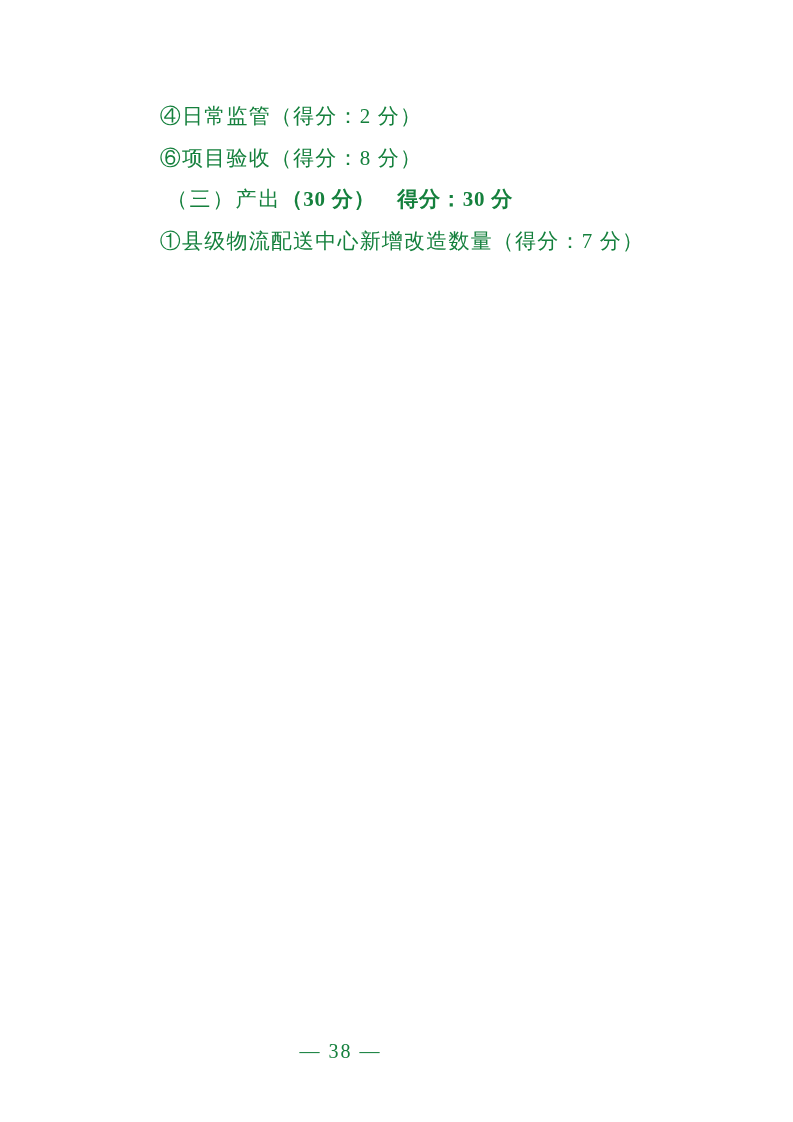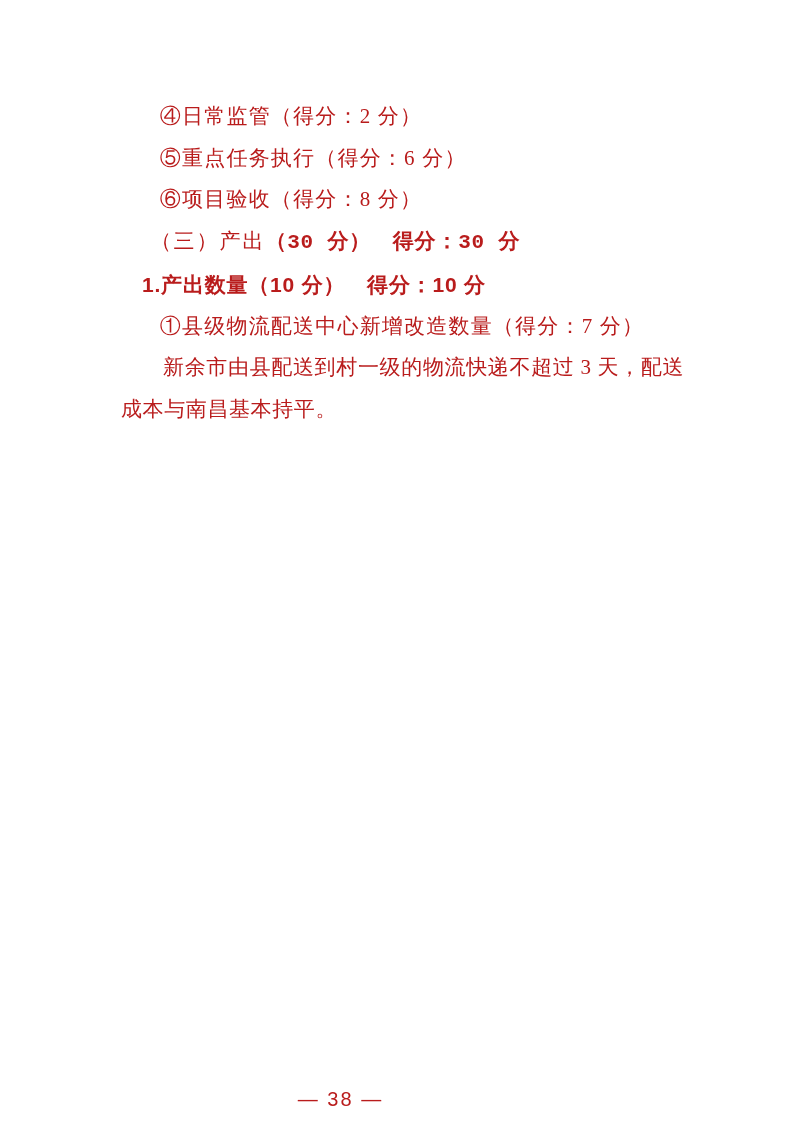--- a/index.html
+++ b/index.html
@@ -1,20 +1,20 @@
 <!DOCTYPE html>
 <html><head>
 <meta charset="utf-8">
 <style>
   html,body{margin:0;padding:0;background:#ffffff;}
   .page{
     position:relative;
     width:793px;height:1122px;
     background:#ffffff;
-    color:#b91c1c;
+    color:#15803d;
     overflow:hidden;
   }
   .text-col{
     position:absolute;
     left:121px;top:96px;width:563px;
     font-family:"Liberation Serif","DejaVu Serif",serif;
     font-size:21px;
     line-height:41.7px;
     letter-spacing:0.6px;
   }
@@ -28,63 +28,61 @@
     text-indent:1.85em;
     letter-spacing:1.2px;
   }
   .sec-heading{
     text-indent:1.4em;
   }
   .sec-heading .kai-part{
     font-family:"Liberation Serif","DejaVu Serif",serif;
     font-weight:400;
     letter-spacing:2px;
+    margin-left:16px;
   }
   .bold-run{
-    font-family:Liberation Mono, monospace;
+    font-family:Liberation Serif, serif;
     font-weight:700;
     letter-spacing:0.8px;
   }
   .bold-heading{
     text-indent:1em;
     font-family:"Liberation Sans","DejaVu Sans",sans-serif;
     font-weight:700;
     letter-spacing:0.8px;
   }
   .footer{
     position:absolute;
-    top:1084px;left:0;width:681px;
+    top:1036px;left:0;width:681px;
     text-align:center;
-    font-family:Liberation Sans, sans-serif;
+    font-family:Liberation Serif, serif;
     font-size:20px;
     line-height:30px;
     letter-spacing:2px;
   }
 </style>
 </head>
 <body>
 
 <div class="page">
 
   <div class="text-col">
 
     <p class="blk sub-heading">④日常监管（得分：2 分）</p>
 
 
-    <p class="blk sub-heading">⑤重点任务执行（得分：6 分）</p>
 
 
     <p class="blk sub-heading">⑥项目验收（得分：8 分）</p>
 
 
     <p class="blk sec-heading"><span class="kai-part">（三）产出</span><span class="bold-run">（30 分）　得分：30 分</span></p>
 
-    <p class="blk bold-heading">1.产出数量（10 分）　得分：10 分</p>
 
     <p class="blk sub-heading">①县级物流配送中心新增改造数量（得分：7 分）</p>
 
-    <p class="blk para">新余市由县配送到村一级的物流快递不超过 3 天，配送成本与南昌基本持平。</p>
 
   </div>
 
   <div class="footer">— 38 —</div>
 
 </div>
 
 </body></html>

